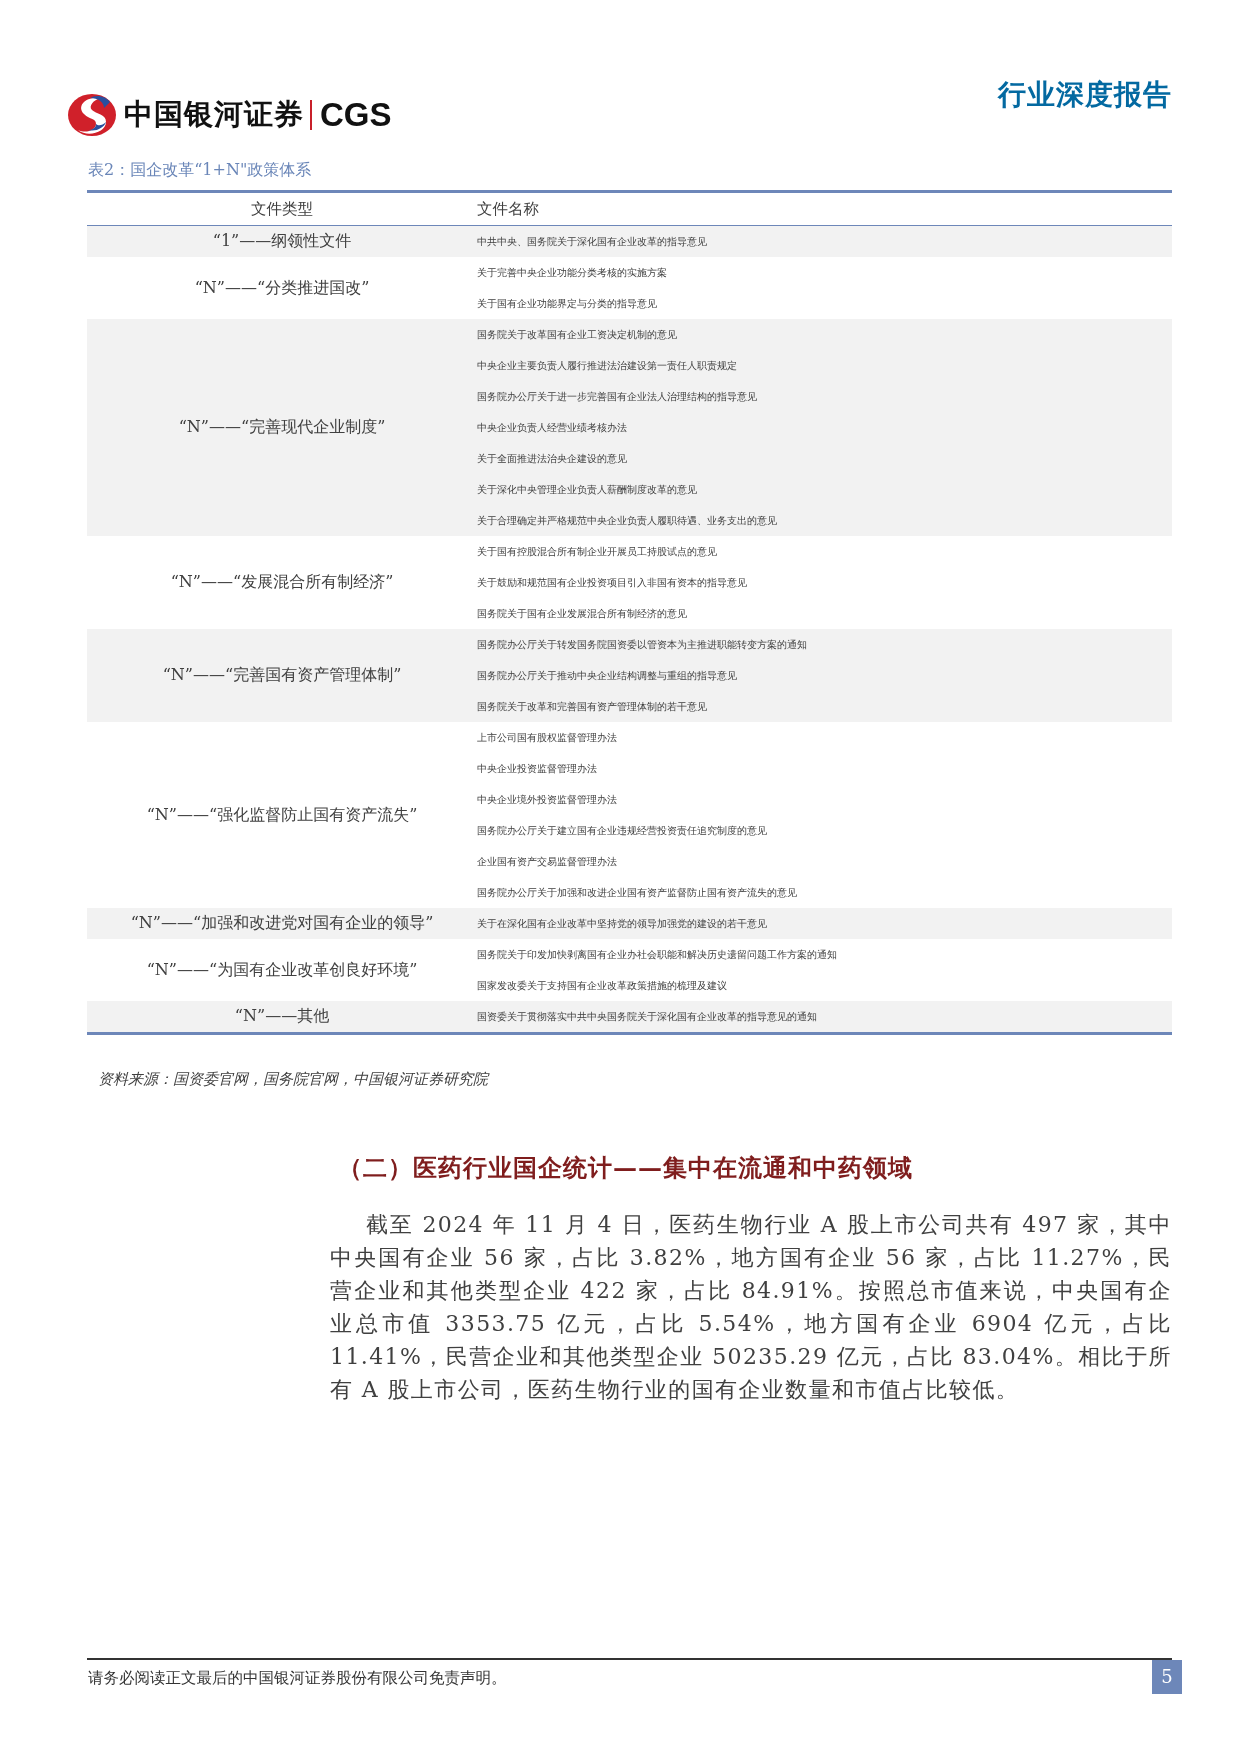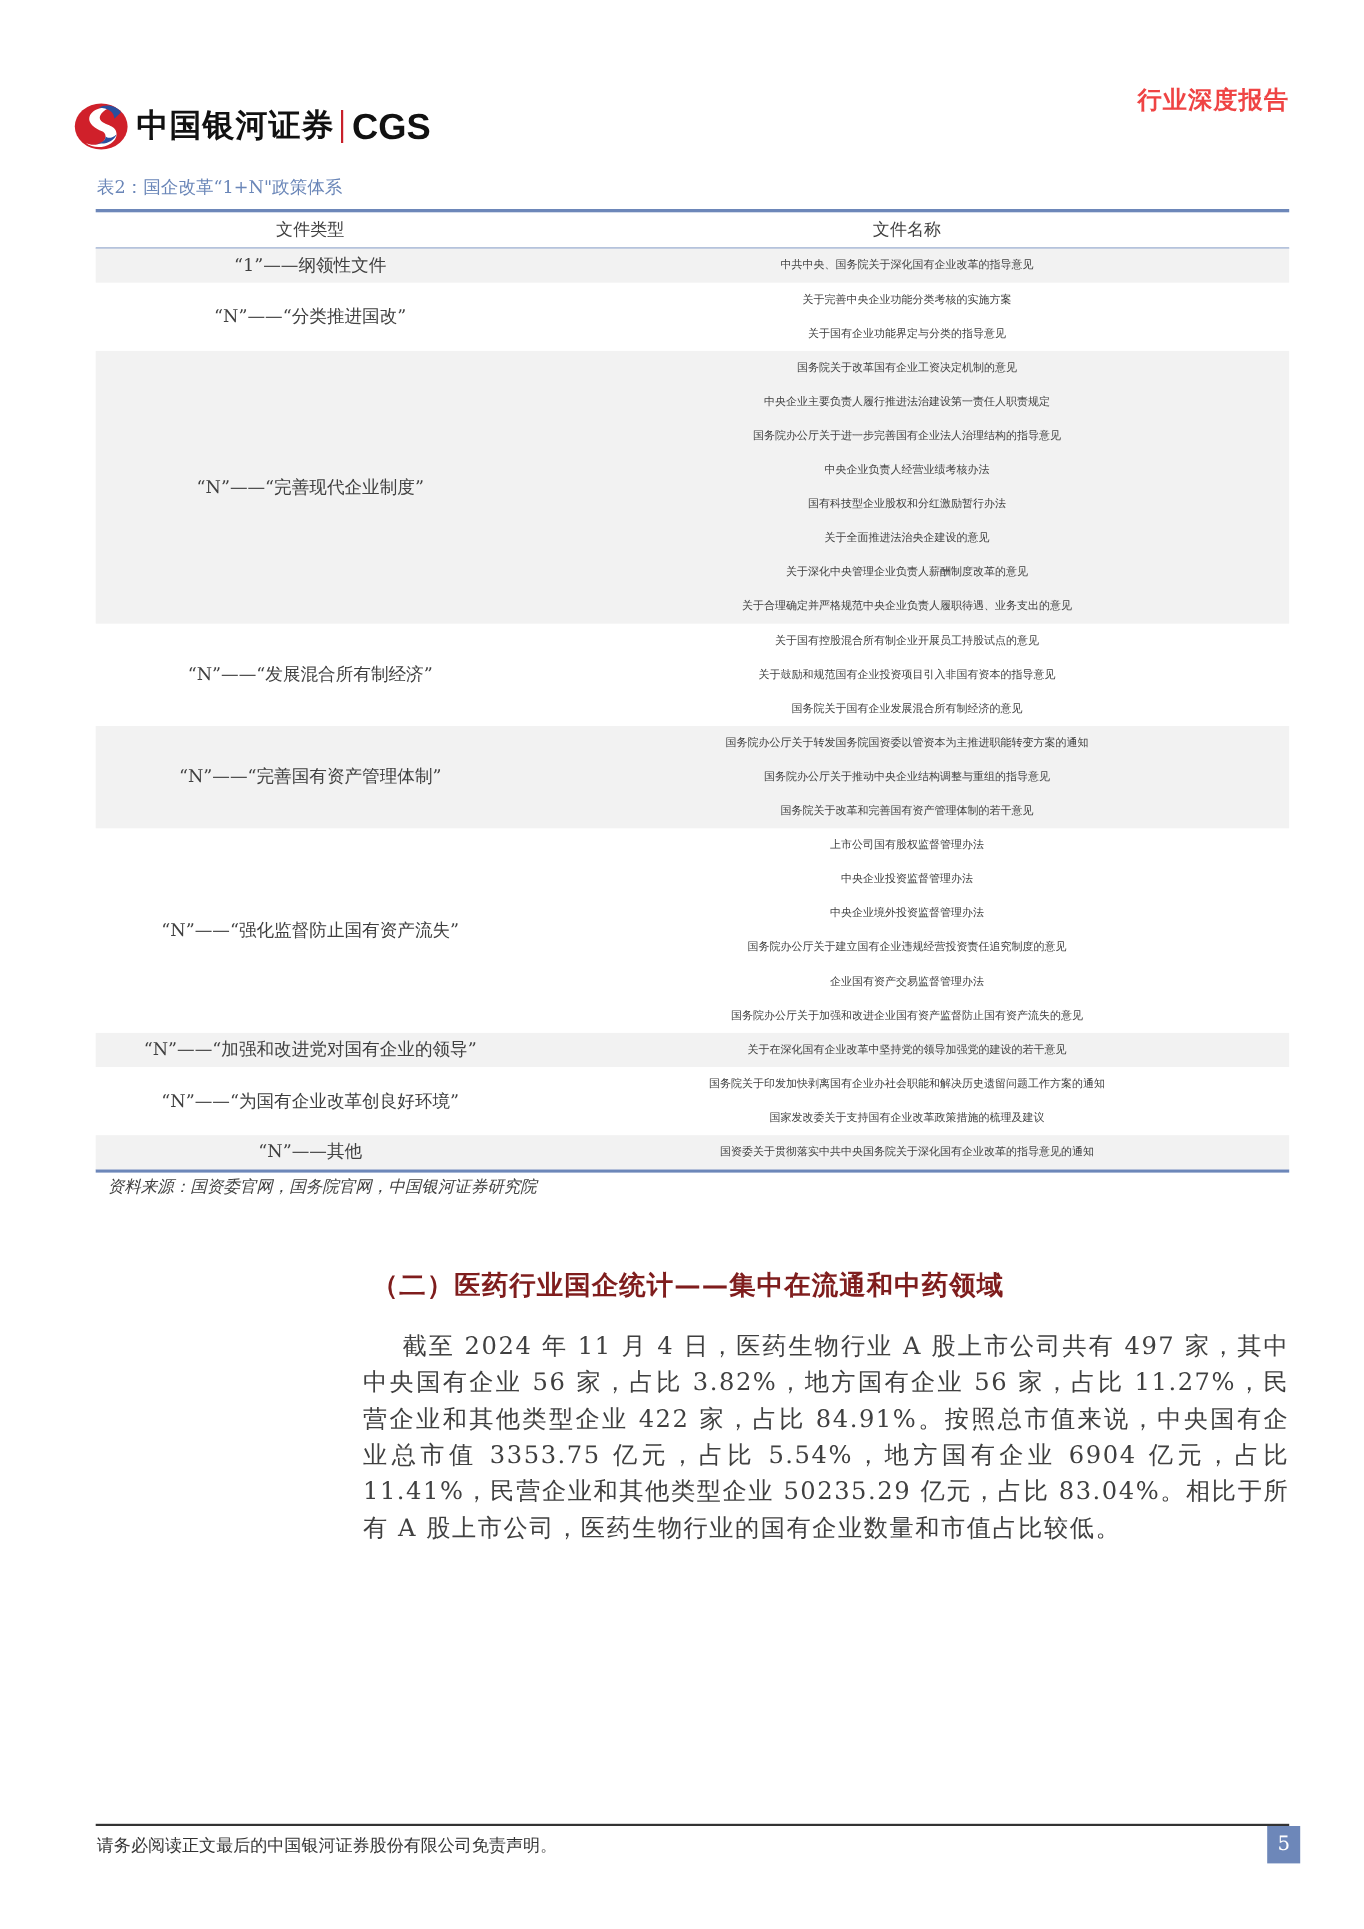--- a/index.html
+++ b/index.html
@@ -7,29 +7,29 @@
          font-family: "DejaVu Serif", "Liberation Serif", serif; color: #404040; }
 
   
   .logo { position: absolute; left: 66px; top: 44px; height: 46px; display: flex; align-items: center; margin-top: 48px; }
   .logo-mark { width: 52px; height: 46px; position: relative; }
   .logo-text { font-family: "DejaVu Sans", "Liberation Sans", sans-serif; font-weight: bold;
                font-size: 29px; color: #111; letter-spacing: 1px; margin-left: 6px; }
   .logo-sep { display: inline-block; width: 2px; height: 30px; background: #c8202a; margin: 0 8px 0 6px; vertical-align: middle; }
   .logo-cgs { font-family: "Liberation Sans", "DejaVu Sans", sans-serif; font-weight: bold; font-size: 33px; color: #111; }
   .report-type { position: absolute; right: 68px; top: 76px; font-family: "DejaVu Serif", "Liberation Serif", serif;
-                 font-weight: bold; font-size: 22px; color: #ef4444; letter-spacing: 1px; }
+                 font-weight: bold; font-size: 28px; color: #0369a1; letter-spacing: 1px; }
 
   
   .table-title { position: absolute; left: 88px; top: 160px; font-size: 16px; color: #6a86b8; }
   .table { position: absolute; left: 87px; top: 190px; width: 1085px; border-top: 3px solid #6d87b9;
            border-bottom: 3px solid #6d87b9; }
   .thead { display: flex; height: 32px; align-items: center; border-bottom: 1.5px solid #6d87b9; font-size: 15.5px; color: #404040; }
   .col-type { width: 390px; text-align: center; }
-  .col-name { flex: 1; text-align: center; }
+  .col-name { flex: 1; }
   .group { display: flex; }
   .group.gray { background: #f2f2f2; }
   .group .col-type { display: flex; align-items: center; justify-content: center; font-size: 16px; }
   .group .col-name { display: flex; flex-direction: column; }
   .doc { height: 31px; line-height: 31px; font-size: 10px; white-space: nowrap; }
   .source { position: absolute; left: 98px; top: 1070px; font-style: italic; font-size: 15px; color: #404040; }
 
   
   .section-title { position: absolute; left: 338px; top: 1152px; font-weight: bold; font-size: 24px;
                    color: #7f1d1d; letter-spacing: 1px; text-align: right; }
@@ -83,21 +83,20 @@
     </div>
   </div>
 
   <div class="group gray">
     <div class="col-type">“N”——“完善现代企业制度”</div>
     <div class="col-name">
       <div class="doc">国务院关于改革国有企业工资决定机制的意见</div>
       <div class="doc">中央企业主要负责人履行推进法治建设第一责任人职责规定</div>
       <div class="doc">国务院办公厅关于进一步完善国有企业法人治理结构的指导意见</div>
       <div class="doc">中央企业负责人经营业绩考核办法</div>
-      <div class="doc">国有科技型企业股权和分红激励暂行办法</div>
       <div class="doc">关于全面推进法治央企建设的意见</div>
       <div class="doc">关于深化中央管理企业负责人薪酬制度改革的意见</div>
       <div class="doc">关于合理确定并严格规范中央企业负责人履职待遇、业务支出的意见</div>
     </div>
   </div>
 
   <div class="group">
     <div class="col-type">“N”——“发展混合所有制经济”</div>
     <div class="col-name">
       <div class="doc">关于国有控股混合所有制企业开展员工持股试点的意见</div>

